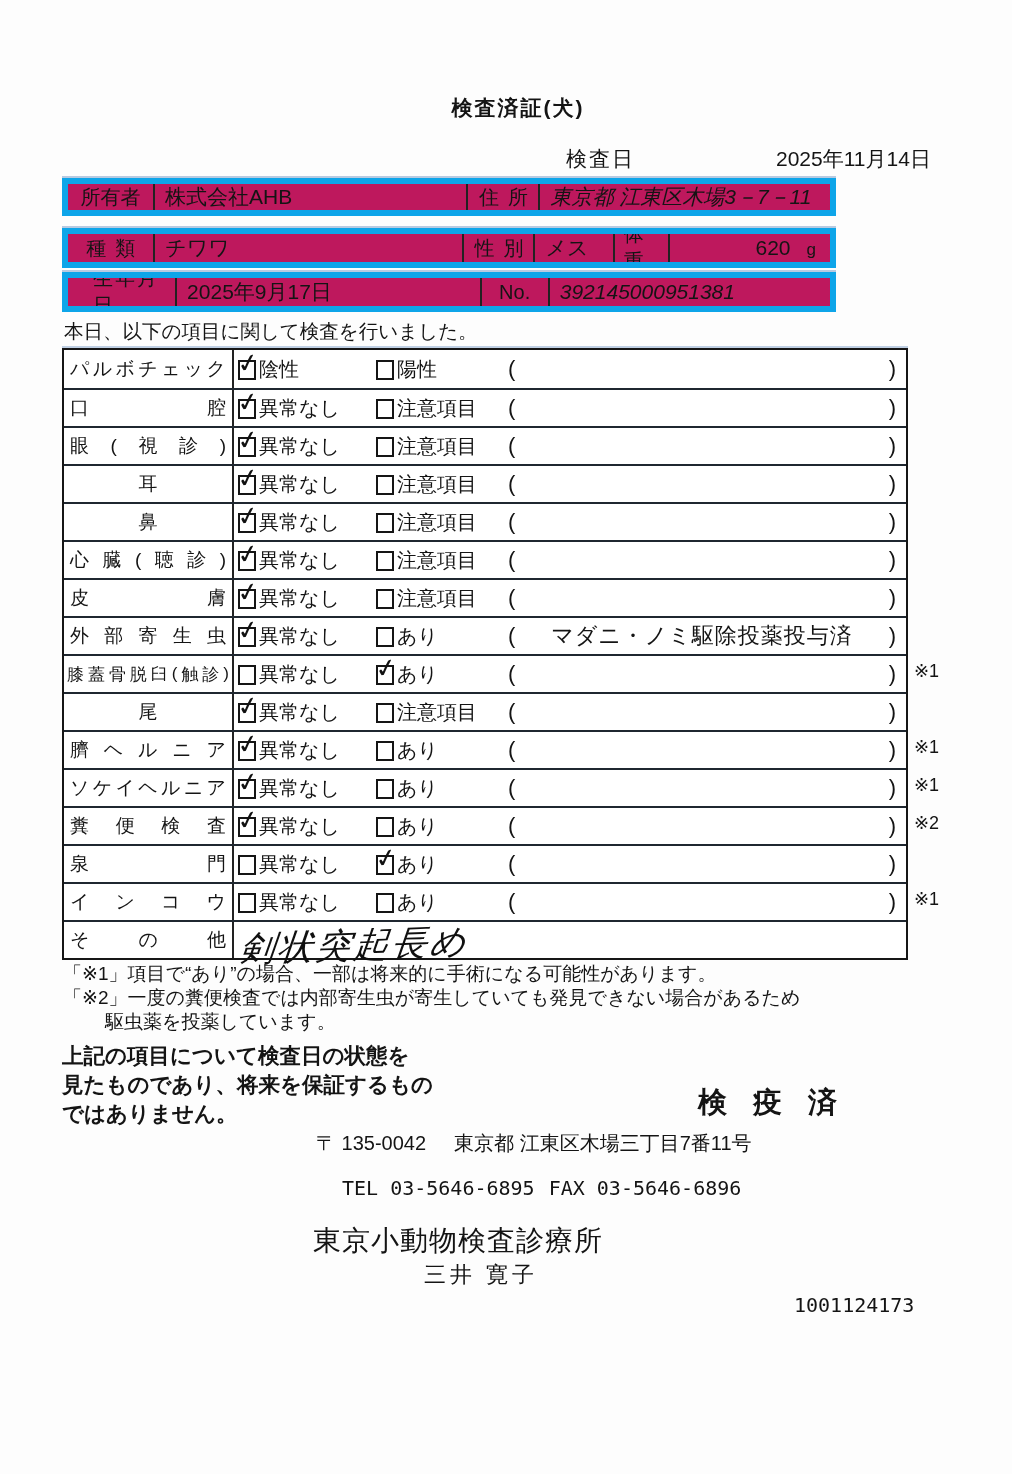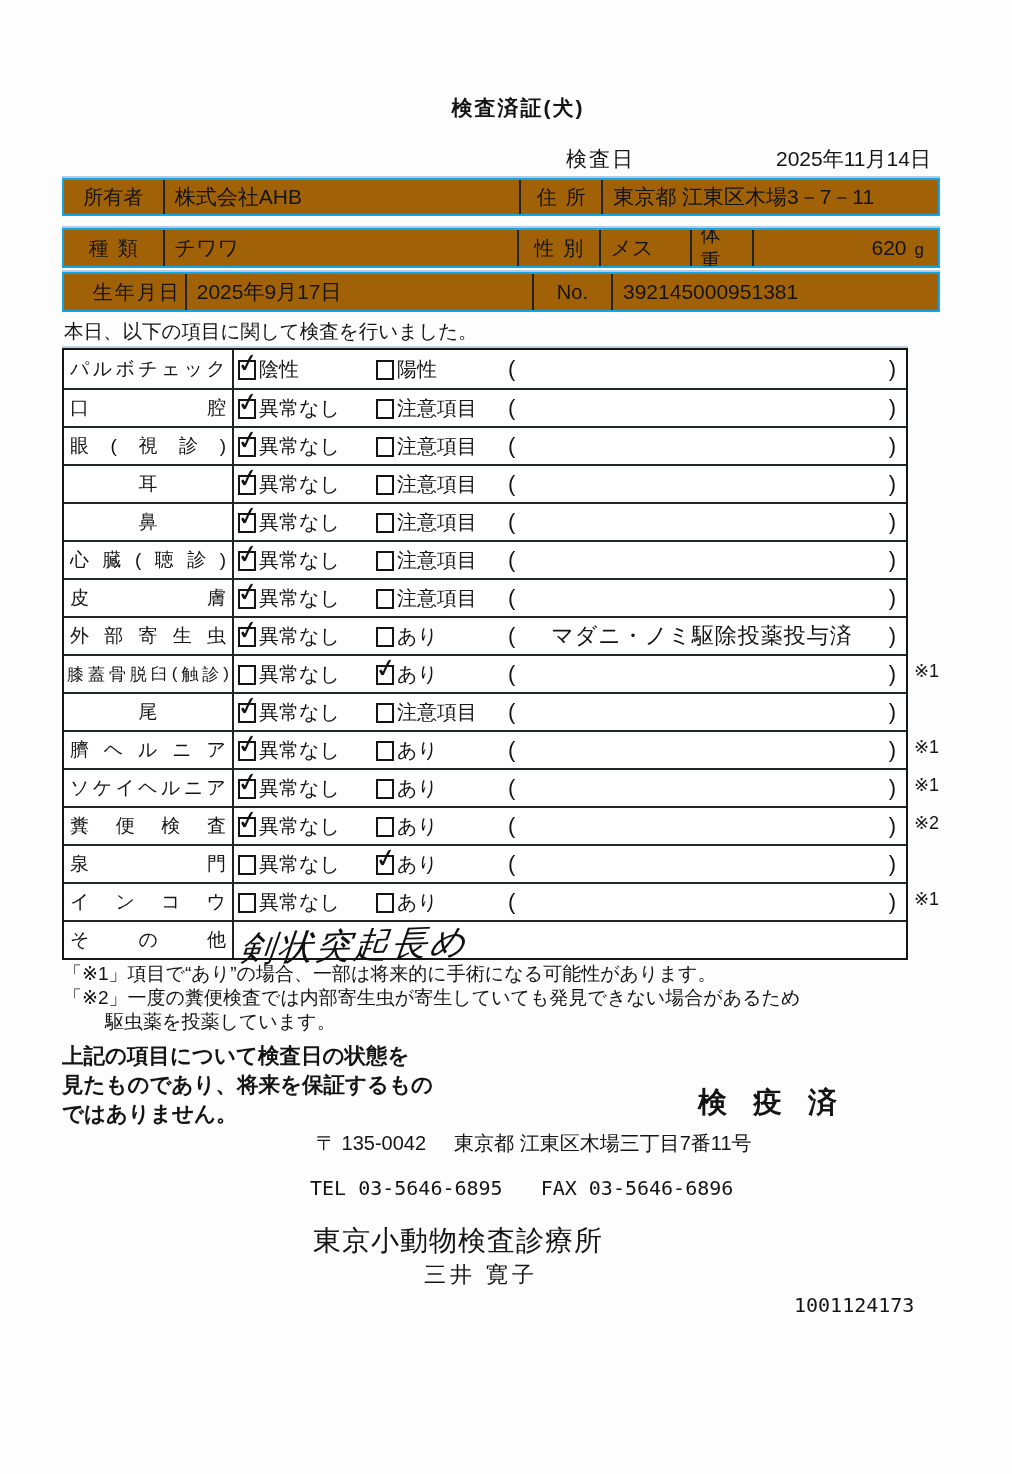--- a/index.html
+++ b/index.html
@@ -8,35 +8,35 @@
     font-family:"Liberation Sans","DejaVu Sans",sans-serif; color:#141414;
     overflow:hidden;
   }
   .title {
     position:absolute; top:82px; left:0; width:100%; text-align:center;
     font-size:21px; font-weight:600; letter-spacing:2px; margin:12px;
   }
   .exam-date-label { position:absolute; top:145px; left:566px; font-size:21px; letter-spacing:2px; }
   .exam-date-value { position:absolute; top:145px; left:776px; font-size:21px; }
 
-  .tbl { position:absolute; left:62px; width:878px; display:flex;
-         border:2px solid #0ea5e9; box-sizing:border-box;
-         box-shadow:0 -2px 0 rgba(100,140,190,.45); background:#a16207; }
+  .tbl { position:absolute; left:62px; width:774px; display:flex;
+         border:6px solid #0ea5e9; box-sizing:border-box;
+         box-shadow:0 -2px 0 rgba(100,140,190,.45); background:#be185d; }
   .tbl-a { top:178px; height:38px; }
   .tbl-b { top:228px; height:40px; }
   .tbl-c { top:272px; height:40px; }
   .cell { box-sizing:border-box; display:flex; align-items:center; overflow:hidden; }
   .cell + .cell { border-left:2px solid #222; }
   .lbl { justify-content:center; font-size:20px; }
   .sp  { letter-spacing:9px; padding-left:9px; }
   .sp4 { letter-spacing:2px;margin-left:25px; }
   .val { padding-left:10px; font-size:21px; }
-  .w103{width:103px;} .w335{width:335px;} .w85{width:85px;margin-left:35px;} .w355{width:351px;}
+  .w103{width:103px;} .w335{width:335px;} .w85{width:85px;margin-left:35px;} .w355{width:351px;font-style:italic;}
   .w95{width:95px;} .w65{width:65px;} .w195{width:194px;}
-  .weight-cell { justify-content:flex-end; padding-right:14px; gap:8px; }
+  .weight-cell { justify-content:flex-end; padding-right:14px; gap:16px; }
   .weight-unit { font-size:17px; position:relative; top:2px; }
 
   .intro { position:absolute; top:318px; left:64px; font-size:19.5px; font-weight:500; }
 
   .check-table {
     position:absolute; top:348px; left:62px; width:846px;
     border:2px solid #161616; box-sizing:border-box; background:#fff;
     box-shadow:0 -2px 0 rgba(100,140,190,.4);
   }
   .check-row { display:flex; height:38px; box-sizing:border-box; }
@@ -68,21 +68,21 @@
   .note-col { position:absolute; top:348px; left:914px; width:40px; }
   .note-mark { position:absolute; font-size:18px; font-weight:500; white-space:nowrap; }
 
   .footnotes { position:absolute; top:962px; left:63px; font-size:19px; line-height:24px; }
   .footnotes .indent { padding-left:42px; }
 
   .disclaimer { position:absolute; top:1042px; left:62px; font-size:21.5px; font-weight:600; line-height:29px; }
   .stamp { position:absolute; top:1083px; left:698px; font-size:29px; letter-spacing:9px; font-weight:700; }
 
   .postal-line { position:absolute; top:1130px; left:316px; font-size:20px; display:flex; gap:28px; }
-  .tel-line { position:absolute; top:1176px; left:310px; font-size:20px; display:flex; gap:38px;
+  .tel-line { position:absolute; top:1176px; left:342px; font-size:20px; display:flex; gap:14px;
               font-family:"DejaVu Sans Mono","Liberation Mono",monospace; }
   .clinic-name { position:absolute; top:1222px; left:313px; font-size:28px; letter-spacing:1px; }
   .examiner { position:absolute; top:1260px; left:424px; font-size:22px; letter-spacing:4px; }
   .doc-number { position:absolute; top:1293px; left:794px; font-size:20px;
                 font-family:"DejaVu Sans Mono","Liberation Mono",monospace; }
 </style>
 </head>
 <body>
 
 <div class="page">

